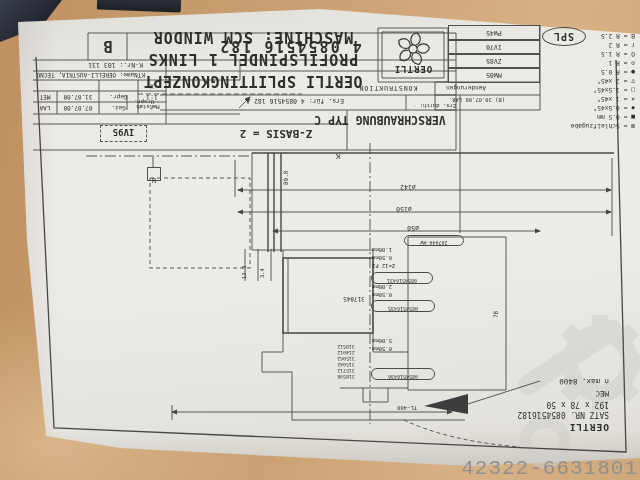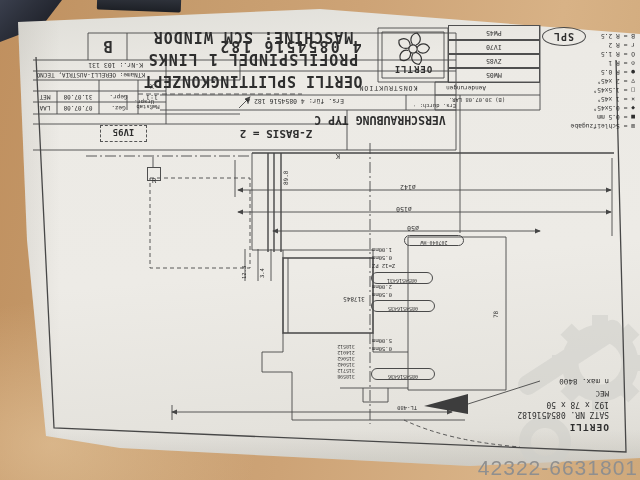--- a/index.html
+++ b/index.html
@@ -26,21 +26,21 @@
       white-space:nowrap;font-family:"DejaVu Sans Mono","Liberation Mono",monospace;}
   .b{font-weight:bold;}
   .oval{border:1px solid #4a4a4a;border-radius:6px;text-align:center;}
   .cell{border:1px solid #4f4f4f;text-align:center;}
   .revrow{position:absolute;left:448px;width:90px;height:14px;border:1px solid #4f4f4f;
       display:flex;align-items:center;justify-content:center;}
   .dashedbox{position:absolute;border:1px dashed #555;text-align:center;}
   .stamp{position:absolute;left:542px;top:27px;width:42px;height:17px;border:1.6px solid #4a4a4a;
       border-radius:50%;display:flex;align-items:center;justify-content:center;}
   #wm-text{position:absolute;right:2px;bottom:0px;font-size:21px;letter-spacing:1px;
-      color:#8f8f8f;font-family:Liberation Sans, sans-serif;}
+      color:#8f8f8f;font-family:Liberation Mono, monospace;}
 </style>
 </head>
 <body>
 
 <div id="scene">
   <div class="woodlight"></div>
   <div class="darkobj"></div>
   <div class="darkstrip"></div>
 
   <div id="paper">

